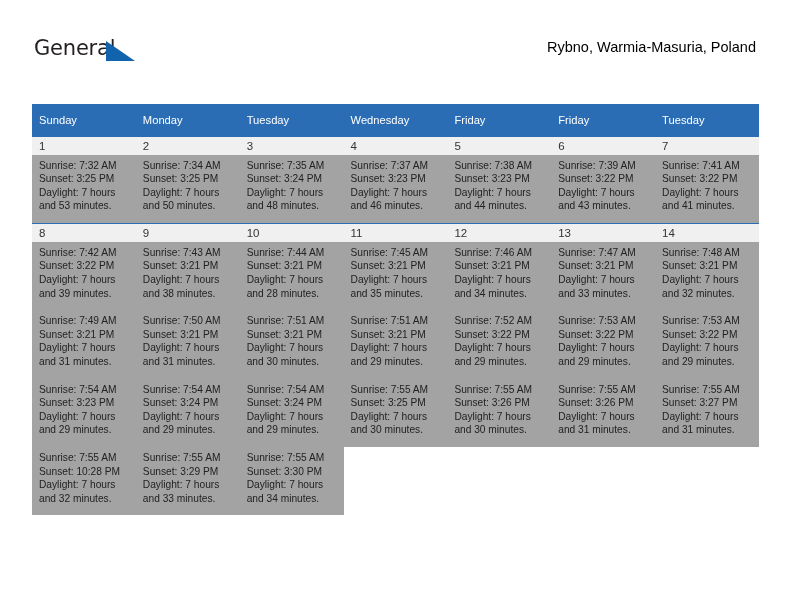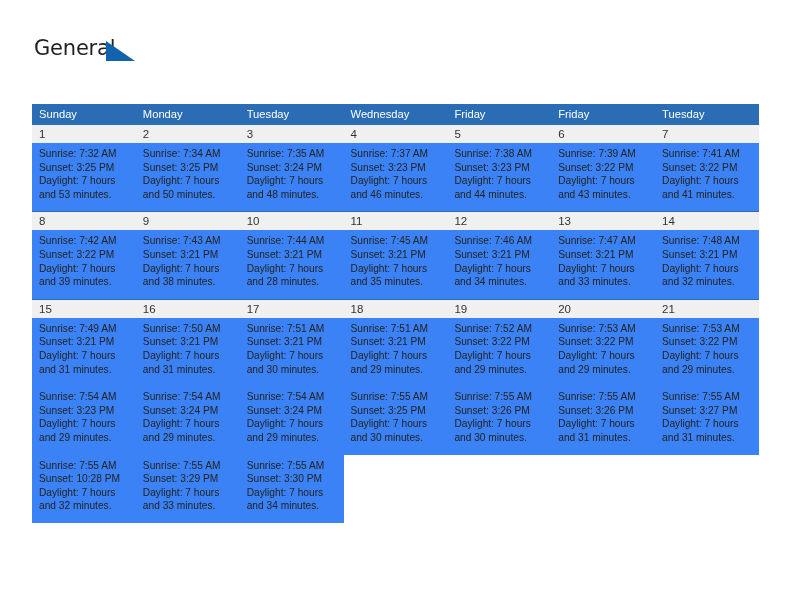--- a/index.html
+++ b/index.html
@@ -98,41 +98,41 @@
   }
   .calendar col { width: 103.857px; }
 
   thead th {
     background: #2a6db5;
     color: #ffffff;
     font-size: 11.2px;
     font-weight: 400;
     text-align: left;
     padding: 4px 0 4px 7px;
-    height: 20px;
+    height: 32px;
     vertical-align: middle;
     border: none;
   }
 
   tbody tr.daynum-row td {
     background: #f0f0f0;
     border-top: 1.6px solid #2a6db5;
     font-size: 11.5px;
     color: #333333;
     padding: 3px 0 3px 7px;
     height: 18px;
     vertical-align: middle;
   }
   tbody tr.daynum-row td.empty {
     background: #ffffff;
     border-top: none;
   }
 
   tbody tr.detail-row td {
-    background: #3b82f6;
+    background: #a3a3a3;
     font-size: 10.2px;
     color: #222222;
     line-height: 13.6px;
     padding: 4px 6px 10px 7px;
     vertical-align: top;
     height: 66px;
   }
   tbody tr.detail-row td .line { white-space: nowrap; display: block; }
   tbody tr.detail-row td.empty { background: #ffffff; }
 </style>
@@ -143,20 +143,21 @@
 
   <div class="header">
 
     <div class="logo">
       <span class="logo-general">General</span>
       <span class="logo-triangle"></span>
       <span class="logo-blue">Blue</span>
     </div>
 
     <div class="title-block">
+      <div class="cal-subtitle">Rybno, Warmia-Masuria, Poland</div>
     </div>
 
   </div>
 
   <table class="calendar">
     <colgroup>
       <col>
         <col>
         <col>
         <col>
@@ -275,29 +276,20 @@
             <span class="line">Daylight: 7 hours</span>
             <span class="line">and 33 minutes.</span>
           </td>
           <td>
             <span class="line">Sunrise: 7:48 AM</span>
             <span class="line">Sunset: 3:21 PM</span>
             <span class="line">Daylight: 7 hours</span>
             <span class="line">and 32 minutes.</span>
           </td>
         </tr>
-        <tr class="daynum-row">
-          <td>15</td>
-          <td>16</td>
-          <td>17</td>
-          <td>18</td>
-          <td>19</td>
-          <td>20</td>
-          <td>21</td>
-        </tr>
         <tr class="detail-row">
           <td>
             <span class="line">Sunrise: 7:49 AM</span>
             <span class="line">Sunset: 3:21 PM</span>
             <span class="line">Daylight: 7 hours</span>
             <span class="line">and 31 minutes.</span>
           </td>
           <td>
             <span class="line">Sunrise: 7:50 AM</span>
             <span class="line">Sunset: 3:21 PM</span>

